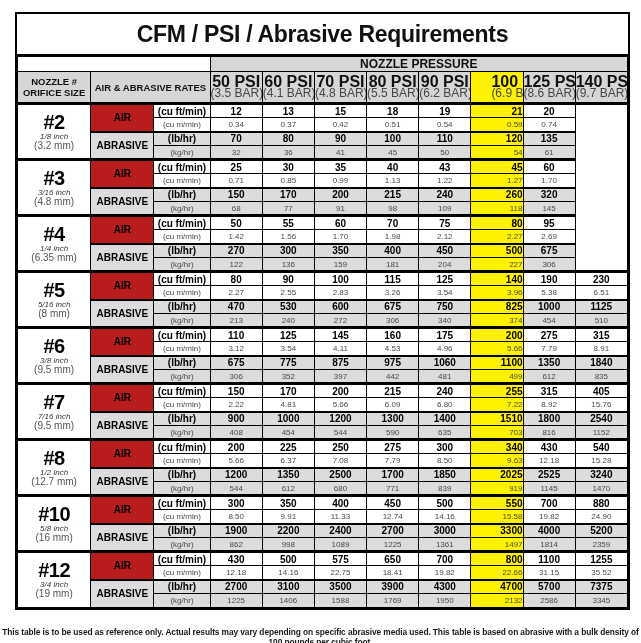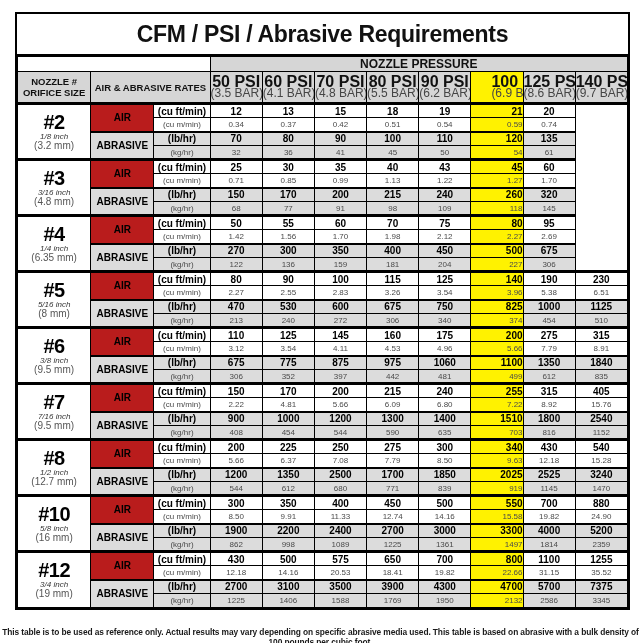--- a/index.html
+++ b/index.html
@@ -536,21 +536,21 @@
           <td>650</td>
           <td>700</td>
           <td class="hl">800</td>
           <td>1100</td>
           <td>1255</td>
         </tr>
         <tr class="r1">
           <td class="unit sec">(cu m/min)</td>
           <td>12.18</td>
           <td>14.16</td>
-          <td>20.53</td>
+          <td>22.75</td>
           <td>18.41</td>
           <td>19.82</td>
           <td class="hl">22.66</td>
           <td>31.15</td>
           <td>35.52</td>
         </tr>
         <tr class="r2 pairstart">
           <td class="ratelabel gray" rowspan="2">ABRASIVE</td>
           <td class="unit">(lb/hr)</td>
           <td>2700</td>

